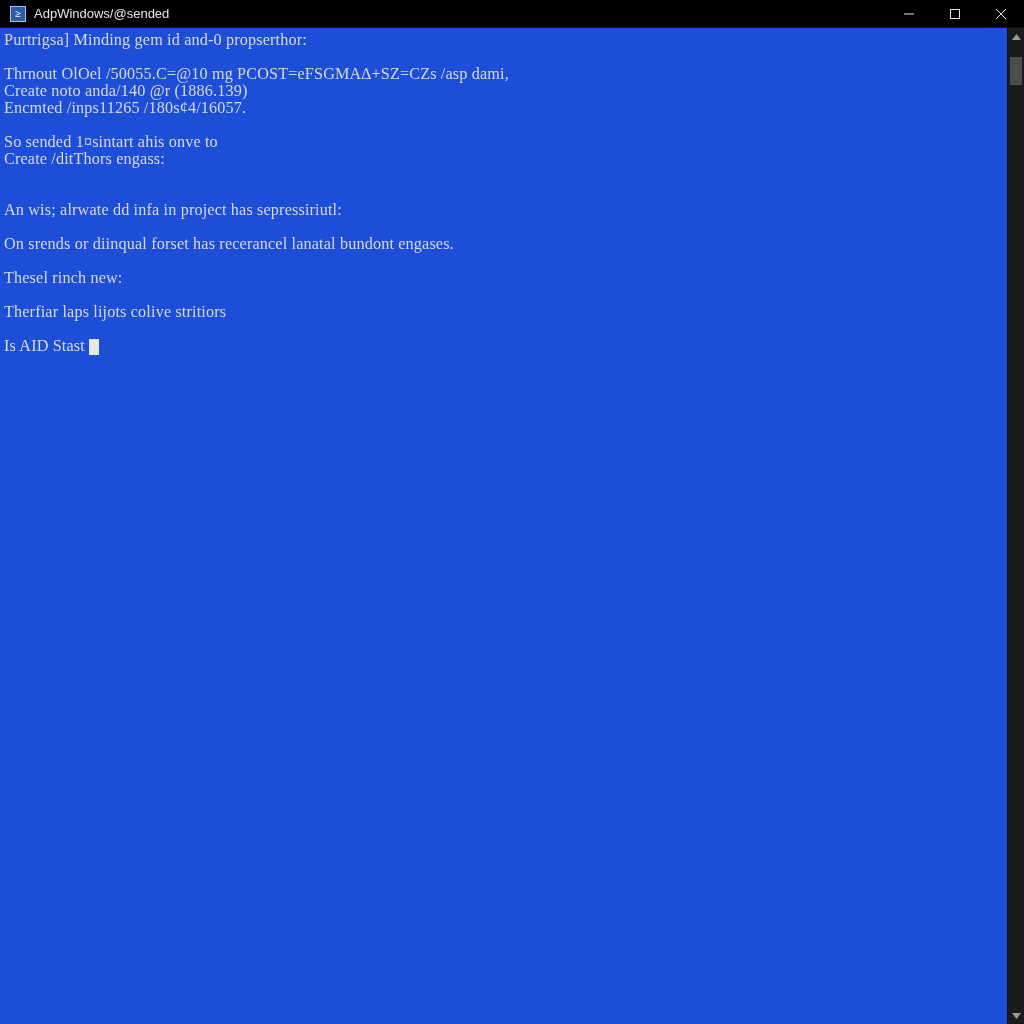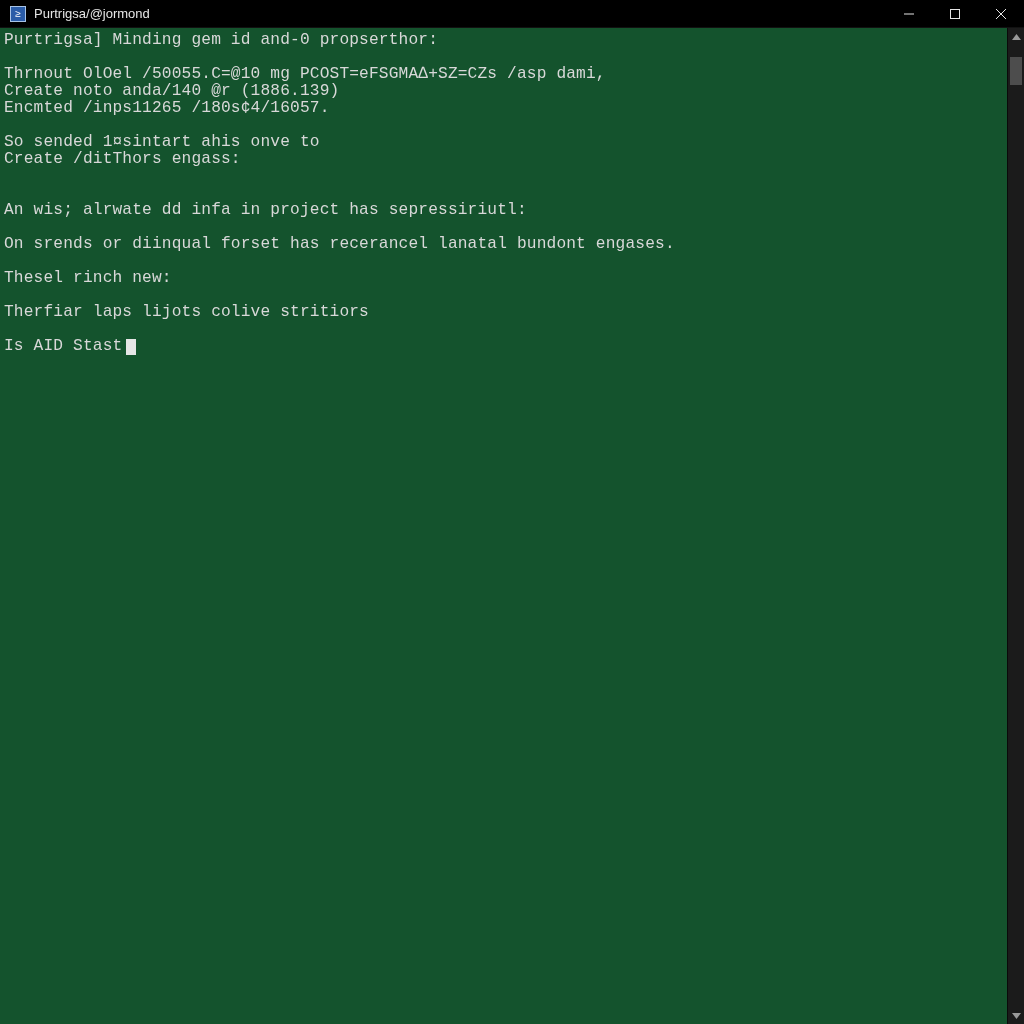--- a/index.html
+++ b/index.html
@@ -23,23 +23,23 @@
   .win-controls { display: flex; height: 100%; }
   .win-btn {
     width: 46px; height: 100%; display: flex; align-items: center; justify-content: center;
     color: #e6e6e6; cursor: pointer;
   }
   .win-btn svg { stroke: #e6e6e6; stroke-width: 1; fill: none; }
   .client {
     flex: 1 1 auto; display: flex; min-height: 0;
   }
   .terminal {
-    flex: 1 1 auto; background: #14532d; color: #d8d8d8;
+    flex: 1 1 auto; background: #1d4ed8; color: #d8d8d8;
     font-size: 16.2px; line-height: 17px; letter-spacing: 0.15px;
-    padding: 4px 2px 1px 4px; white-space: pre; overflow: hidden;
+    padding: 4px 2px 1px 4px; white-space: pre; overflow: hidden; font-family: Liberation Serif, serif;
   }
   .terminal .line { display: block; min-height: 17px; }
   .terminal .gap { min-height: 17px; }
   .cursor {
     display: inline-block; width: 10px; height: 16px; background: #e6e6e6;
     vertical-align: text-bottom; margin-left: 4px;
   }
   .scrollbar {
     width: 17px; background: #1b1b1b; position: relative; border-left: 1px solid #0a0a0a;
   }
@@ -57,21 +57,21 @@
   .prompt-line { display: flex; align-items: center; }
 </style>
 </head>
 <body>
 
 <div class="window">
   <div class="titlebar">
     <div class="title-icon">
       <span class="title-icon-inner">≥</span>
     </div>
-    <div class="title-text">Purtrigsa/@jormond</div>
+    <div class="title-text">AdpWindows/@sended</div>
     <div class="title-spacer"></div>
     <div class="win-controls">
       <div class="win-btn">
         <svg width="10" height="10" viewBox="0 0 10 10">
             <path d="M0 5 H10"></path>
           </svg>
       </div>
       <div class="win-btn">
         <svg width="10" height="10" viewBox="0 0 10 10">
             <rect x="0.5" y="0.5" width="9" height="9"></rect>

